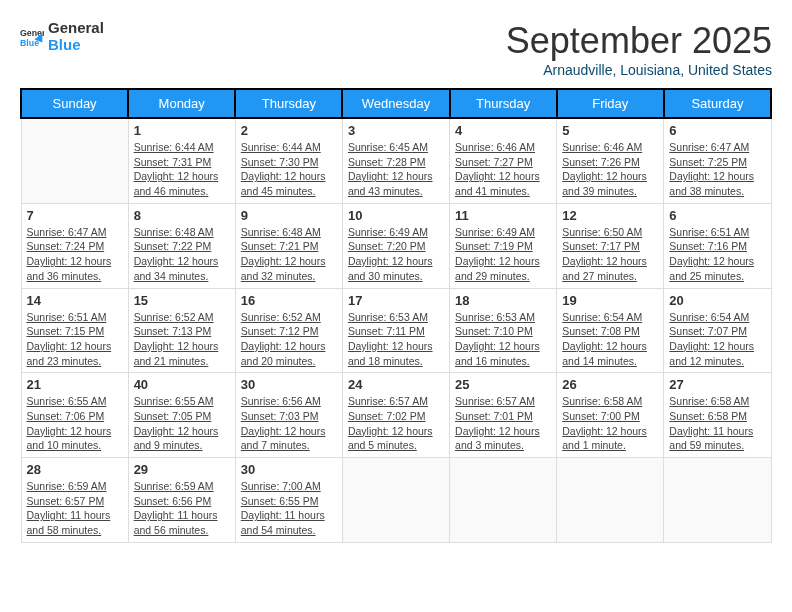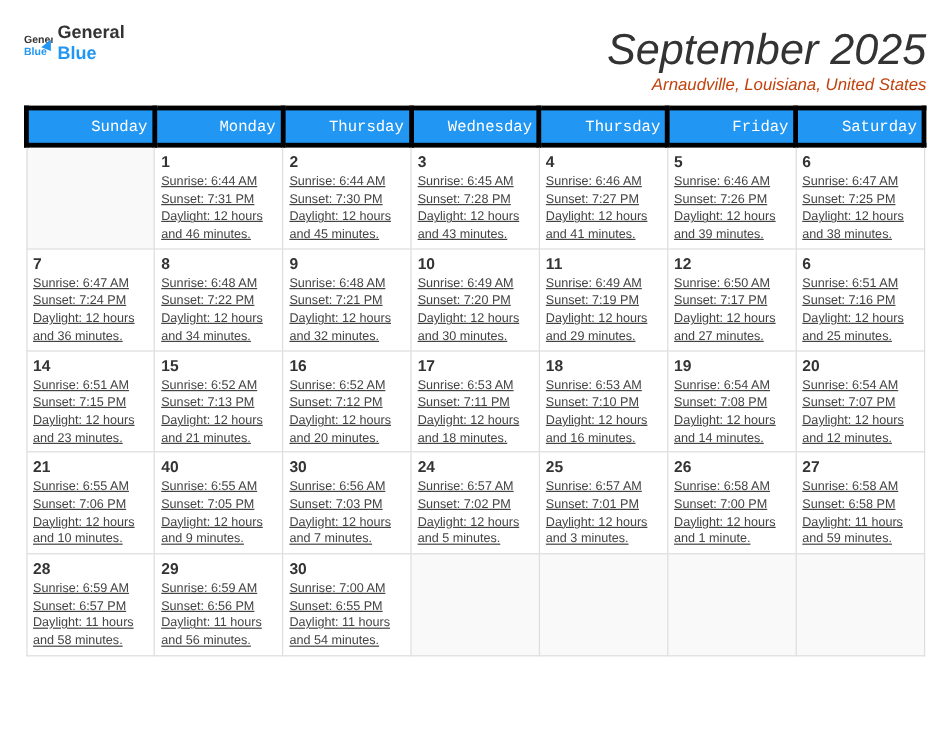--- a/index.html
+++ b/index.html
@@ -18,38 +18,37 @@
     }
     .logo {
       display: flex;
       align-items: center;
       gap: 4px;
     }
     .logo-icon {
       width: 24px;
       height: 24px;
     }
-    .title-block { text-align: right; font-style: italic; }
+    .title-block { text-align: right; }
     .month-title { font-size: 36px; color: #333; font-weight: normal; }
-    .location { font-size: 14px; color: #c2410c; }
+    .location { font-size: 14px; color: #0c4a6e; }
 
     .calendar {
       width: 100%;
       border-collapse: collapse;
       border: 1px solid #ccc;
     }
     .calendar th {
       background: #2196F3;
       color: #fff;
       font-size: 13px;
       padding: 6px 4px;
-      text-align: right;
-      border: 4px solid #000000;
+      text-align: center;
+      border: 2px solid #000000;
       font-weight: normal;
-      font-family: Liberation Mono, monospace;
     }
     .calendar td {
       vertical-align: top;
       border: 1px solid #ddd;
       padding: 4px 5px;
       width: calc(100% / 7);
       min-height: 80px;
       font-size: 11px;
       color: #333;
       background: #fff;

